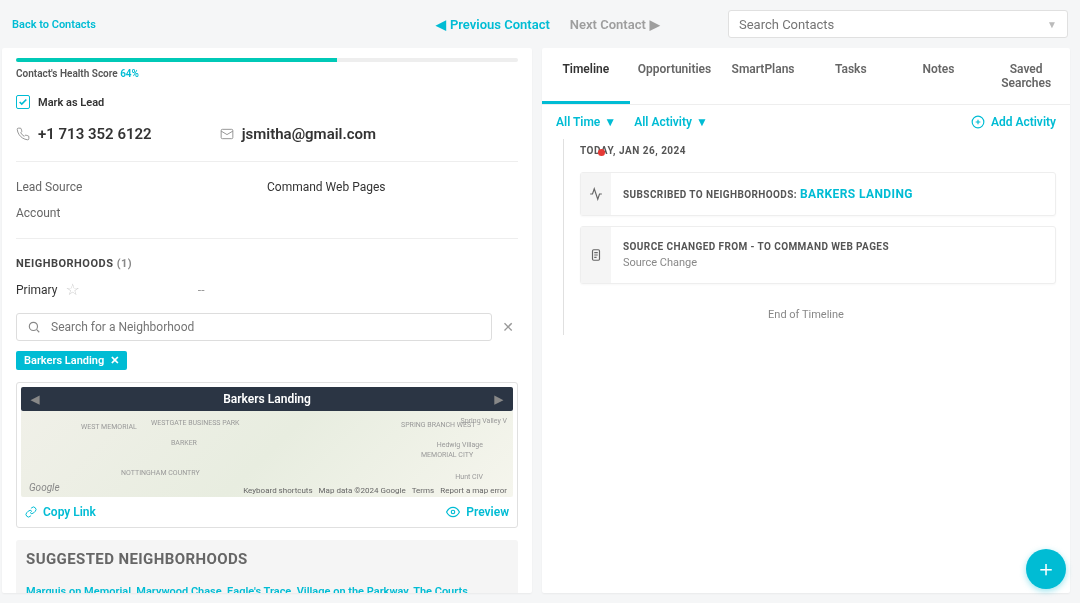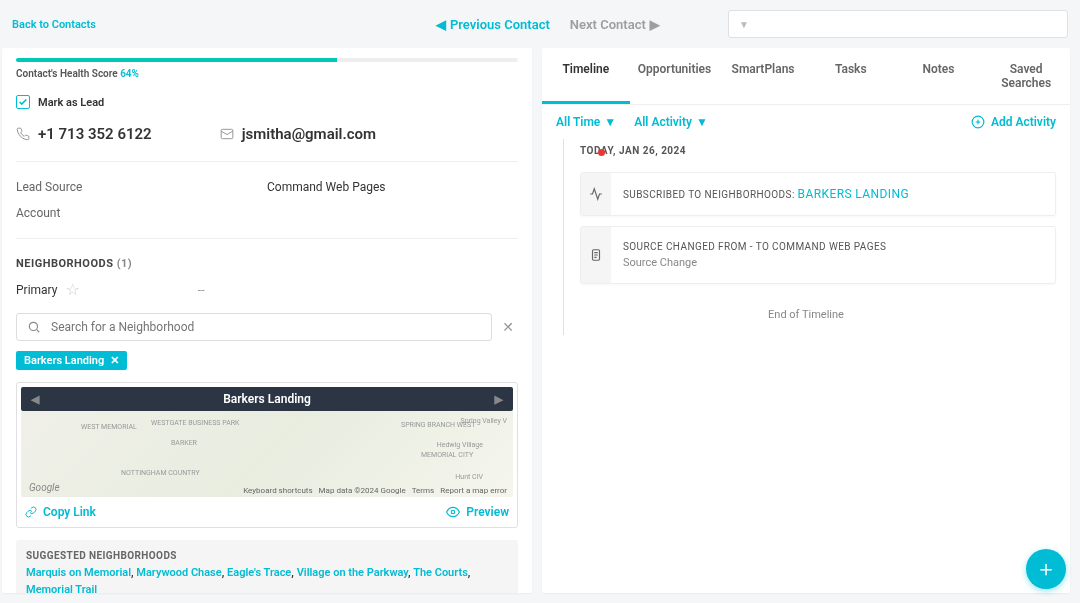--- a/index.html
+++ b/index.html
@@ -62,21 +62,21 @@
     .map-header .arrow.left { left: 10px; }
     .map-header .arrow.right { right: 10px; }
     .map-img { height: 86px; background: linear-gradient(135deg, #f0f0e8 0%, #e8ede0 50%, #f5f5ed 100%); position: relative; border-radius: 0 0 2px 2px; }
     .map-attribution { position: absolute; bottom: 2px; right: 6px; font-size: 8px; color: #666; display: flex; gap: 6px; }
     .map-google { position: absolute; bottom: 4px; left: 8px; font-size: 10px; color: #888; font-style: italic; }
     .map-labels { position: absolute; font-size: 7px; color: #999; }
     .map-actions { display: flex; justify-content: space-between; padding: 8px 4px 4px 4px; }
     .link-action { color: #00bcd4; font-size: 12px; font-weight: 600; display: flex; align-items: center; gap: 6px; cursor: pointer; }
     
     .suggested-box { background: #f5f5f5; padding: 10px; border-radius: 3px; margin-top: 12px; }
-    .suggested-label { font-size: 10px; font-weight: 700; letter-spacing: 0.4px; color: #666; margin-bottom: 4px; }
+    .suggested-label { font-size: 15px; font-weight: 700; letter-spacing: 0.4px; color: #666; margin-bottom: 16px; }
     .suggested-links { font-size: 11px; font-weight: 600; line-height: 1.5; color: #00bcd4; }
     .suggested-item { cursor: pointer; }
     .suggested-sep { color: #333; }
     
     .right-panel { flex: 1; background: white; border-radius: 2px; box-shadow: 0 1px 2px rgba(0,0,0,0.05); display: flex; flex-direction: column; overflow: hidden; }
     .tabs { display: flex; border-bottom: 1px solid #eee; }
     .tab { flex: 1; text-align: center; padding: 14px 8px; font-size: 12px; font-weight: 600; color: #666; cursor: pointer; }
     .tab.active { color: #333; border-bottom: 3px solid #00bcd4; }
     
     .filters { display: flex; align-items: center; padding: 10px 14px; gap: 18px; }
@@ -85,21 +85,21 @@
     
     .timeline { padding: 0 14px 14px 14px; position: relative; }
     .timeline-line { position: absolute; left: 21px; top: 0; bottom: 0; width: 1px; background: #e0e0e0; }
     .timeline-dot { position: absolute; left: 18px; width: 7px; height: 7px; background: #e53935; border-radius: 50%; z-index: 1; }
     .timeline-date { margin-left: 24px; font-size: 10px; font-weight: 700; letter-spacing: 0.5px; color: #555; padding: 6px 0; position: relative; }
     
     .timeline-card { margin-left: 24px; background: white; border: 1px solid #eee; border-radius: 3px; box-shadow: 0 1px 2px rgba(0,0,0,0.03); display: flex; margin-top: 10px; }
     .card-icon-col { width: 30px; background: #f5f5f5; display: flex; align-items: center; justify-content: center; }
     .card-icon-col svg { width: 14px; height: 14px; stroke: #666; fill: none; }
     .card-body { padding: 14px 12px; flex: 1; }
-    .card-title { font-size: 10px; font-weight: 400; letter-spacing: 0.4px; color: #555; }
+    .card-title { font-size: 10px; font-weight: 700; letter-spacing: 0.4px; color: #555; }
     .card-title .highlight { color: #00bcd4; font-size: 12px; }
     .card-sub { font-size: 11px; color: #888; margin-top: 4px; }
     
     .timeline-end { text-align: center; font-size: 11px; color: #888; margin-top: 24px; }
     
     .fab { position: fixed; right: 14px; bottom: 14px; width: 40px; height: 40px; background: #00bcd4; border-radius: 50%; display: flex; align-items: center; justify-content: center; color: white; font-size: 22px; cursor: pointer; box-shadow: 0 2px 6px rgba(0,188,212,0.4); }
   </style>
 </head>
 <body>
 
@@ -110,20 +110,21 @@
       <span class="nav-prev">
         <span>◀</span>
         <span>Previous Contact</span>
       </span>
       <span class="nav-next">
         <span>Next Contact</span>
         <span>▶</span>
       </span>
     </div>
     <div class="search-box">
+      <input type="text" placeholder="Search Contacts" style="">
       <span class="dropdown-arrow">▼</span>
     </div>
   </div>
 
   <div class="main">
     <div class="left-panel">
       <div class="progress-bar">
         <div class="progress-fill"></div>
       </div>
       <div class="health-label">

